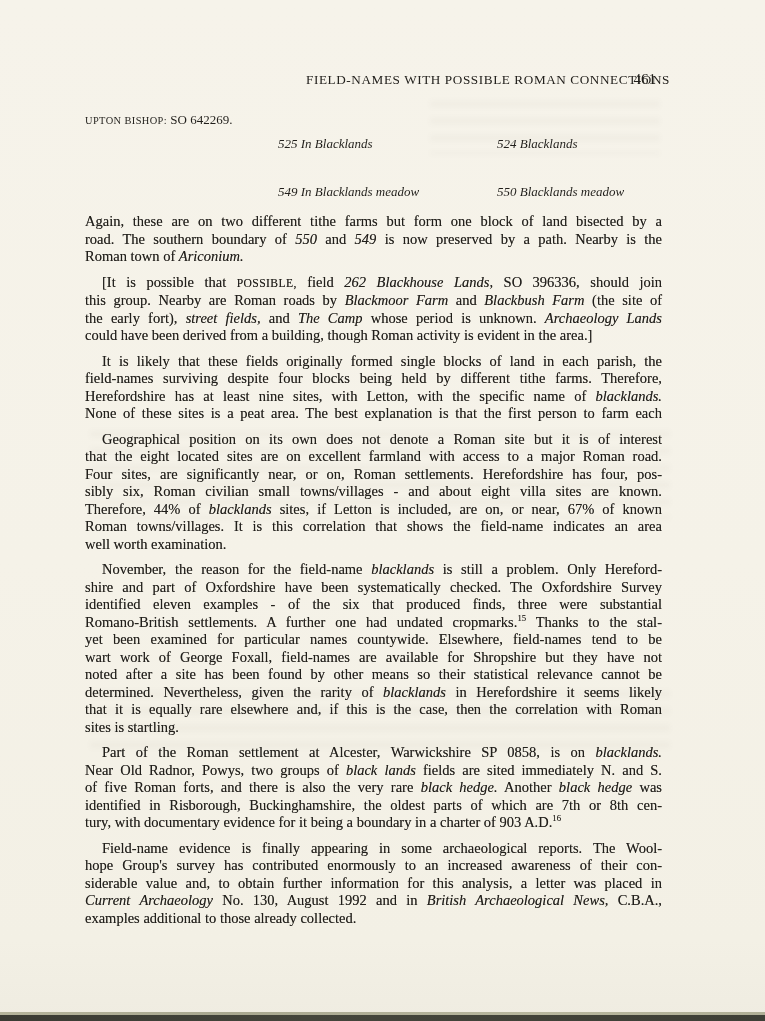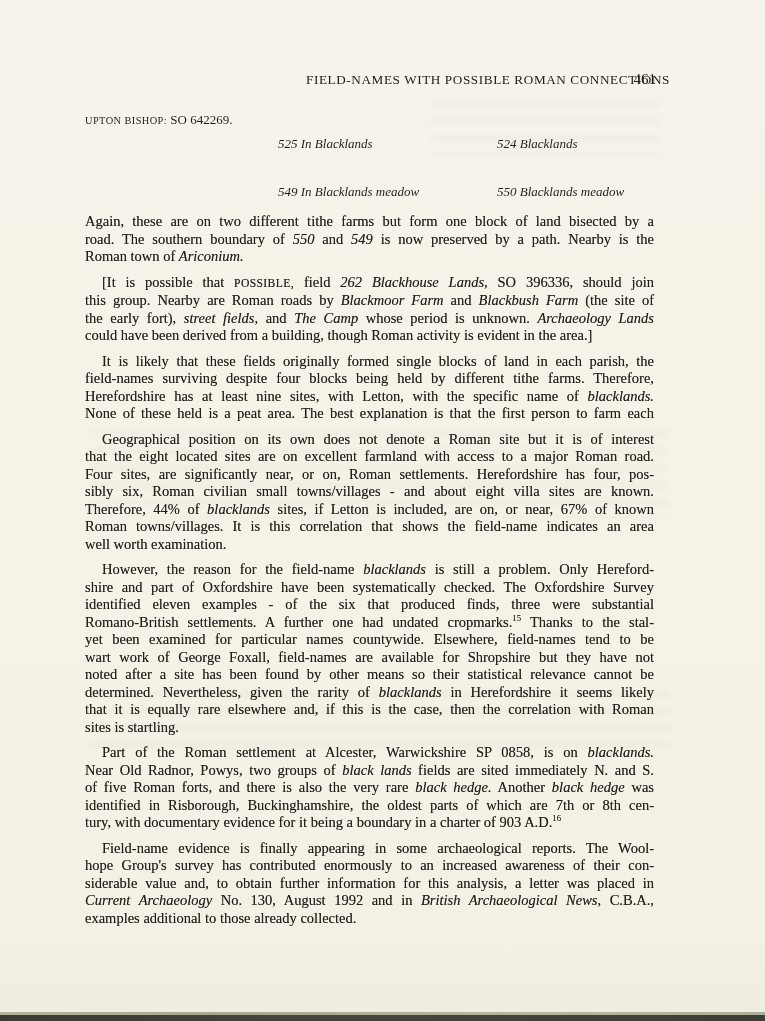--- a/index.html
+++ b/index.html
@@ -56,21 +56,21 @@
     display: flex;
     margin-top: 20px;
     font-size: 13px;
   }
   .entry-colA { width: 193px; line-height: 24px; }
   .entry-colB { width: 219px; line-height: 24px; }
   .entry-colC { flex: 1; line-height: 24px; }
   .entry .ital { font-style: italic; margin-top: 24px; }
   .run-sc { font-size: 0.8em; letter-spacing: 0.4px; }
   .paras { margin-top: 9px; }
-  .para { margin: 0 16px 8px 0; }
+  .para { margin: 0 8px 8px 0; }
   .para:last-child { margin-bottom: 0; }
   .line {
     font-size: 14.5px;
     line-height: 17.5px;
     text-align: justify;
     text-align-last: justify;
     text-shadow: 0 0 0.3px rgba(25,22,18,0.55);
   }
   .line.last { text-align-last: left; }
   .line.first { padding-left: 17px; }
@@ -135,33 +135,33 @@
         <div class="para">
           <div class="line first"><span class="run">[It is possible that </span><span class="run-sc">POSSIBLE,</span><span class="run"> field </span><span class="run-i">262 Blackhouse Lands,</span><span class="run"> SO 396336, should join</span></div>
           <div class="line"><span class="run">this group. Nearby are Roman roads by </span><span class="run-i">Blackmoor Farm</span><span class="run"> and </span><span class="run-i">Blackbush Farm</span><span class="run"> (the site of</span></div>
           <div class="line"><span class="run">the early fort), </span><span class="run-i">street fields,</span><span class="run"> and </span><span class="run-i">The Camp</span><span class="run"> whose period is unknown. </span><span class="run-i">Archaeology Lands</span></div>
           <div class="line last"><span class="run">could have been derived from a building, though Roman activity is evident in the area.]</span></div>
         </div>
         <div class="para">
           <div class="line first"><span class="run">It is likely that these fields originally formed single blocks of land in each parish, the</span></div>
           <div class="line"><span class="run">field-names surviving despite four blocks being held by different tithe farms. Therefore,</span></div>
           <div class="line"><span class="run">Herefordshire has at least nine sites, with Letton, with the specific name of </span><span class="run-i">blacklands.</span></div>
-          <div class="line"><span class="run">None of these held is a peat area. The best explanation is that the first person to farm each</span></div>
+          <div class="line"><span class="run">None of these sites is a peat area. The best explanation is that the first person to farm each</span></div>
         </div>
         <div class="para">
           <div class="line first"><span class="run">Geographical position on its own does not denote a Roman site but it is of interest</span></div>
           <div class="line"><span class="run">that the eight located sites are on excellent farmland with access to a major Roman road.</span></div>
           <div class="line"><span class="run">Four sites, are significantly near, or on, Roman settlements. Herefordshire has four, pos-</span></div>
           <div class="line"><span class="run">sibly six, Roman civilian small towns/villages - and about eight villa sites are known.</span></div>
           <div class="line"><span class="run">Therefore, 44% of </span><span class="run-i">blacklands</span><span class="run"> sites, if Letton is included, are on, or near, 67% of known</span></div>
           <div class="line"><span class="run">Roman towns/villages. It is this correlation that shows the field-name indicates an area</span></div>
           <div class="line last"><span class="run">well worth examination.</span></div>
         </div>
         <div class="para">
-          <div class="line first"><span class="run">However, the reason for the field-name </span><span class="run-i">blacklands</span><span class="run"> is still a problem. Only Hereford-</span></div>
+          <div class="line first"><span class="run">November, the reason for the field-name </span><span class="run-i">blacklands</span><span class="run"> is still a problem. Only Hereford-</span></div>
           <div class="line"><span class="run">shire and part of Oxfordshire have been systematically checked. The Oxfordshire Survey</span></div>
           <div class="line"><span class="run">identified eleven examples - of the six that produced finds, three were substantial</span></div>
           <div class="line"><span class="run">Romano-British settlements. A further one had undated cropmarks.</span><span class="run-sup">15</span><span class="run"> Thanks to the stal-</span></div>
           <div class="line"><span class="run">yet been examined for particular names countywide. Elsewhere, field-names tend to be</span></div>
           <div class="line"><span class="run">wart work of George Foxall, field-names are available for Shropshire but they have not</span></div>
           <div class="line"><span class="run">noted after a site has been found by other means so their statistical relevance cannot be</span></div>
           <div class="line"><span class="run">determined. Nevertheless, given the rarity of </span><span class="run-i">blacklands</span><span class="run"> in Herefordshire it seems likely</span></div>
           <div class="line"><span class="run">that it is equally rare elsewhere and, if this is the case, then the correlation with Roman</span></div>
           <div class="line last"><span class="run">sites is startling.</span></div>
         </div>

